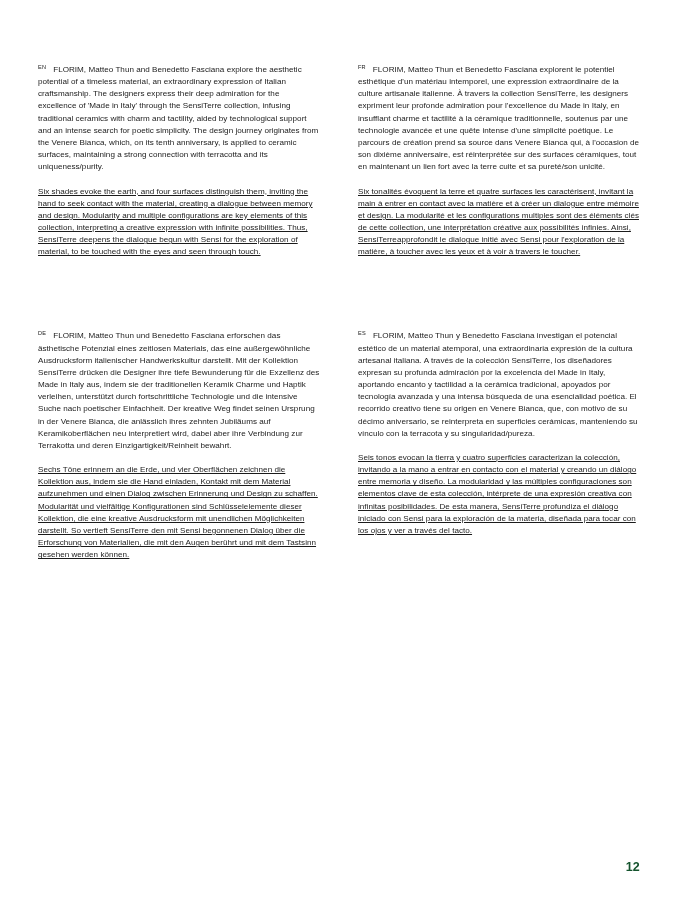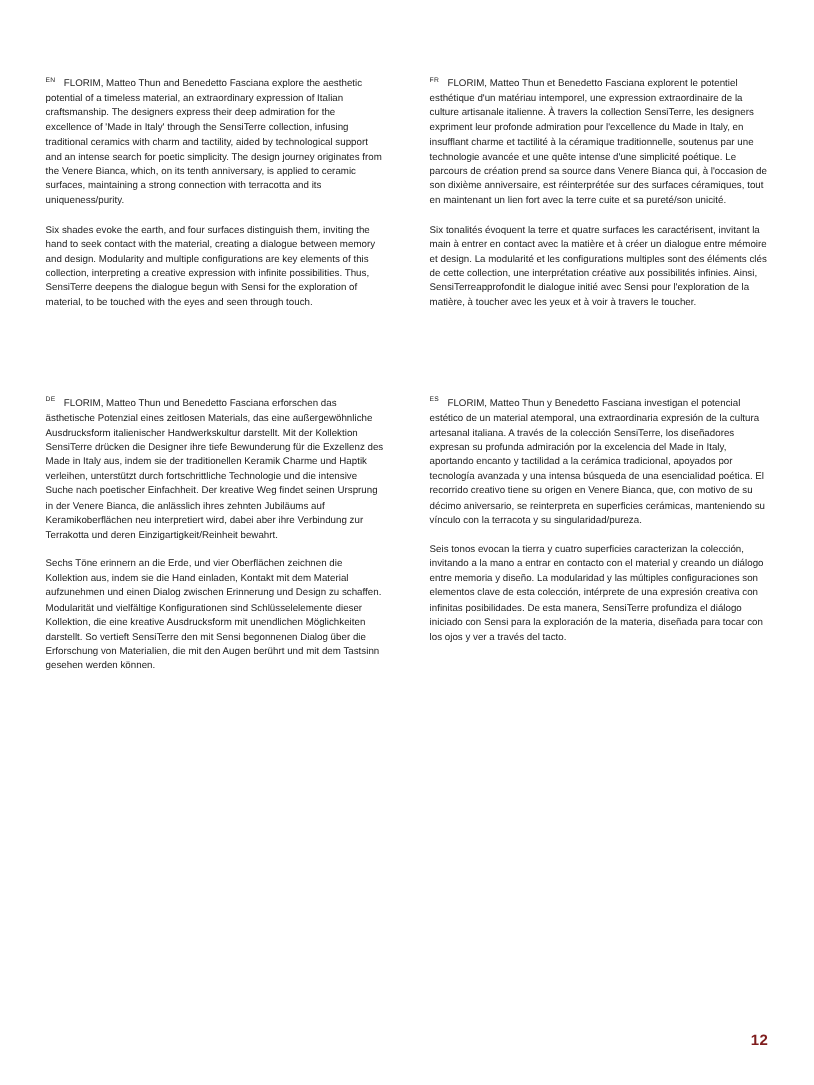--- a/index.html
+++ b/index.html
@@ -53,28 +53,29 @@
     margin: 0;
     font-size: 8.1px;
     line-height: 12.15px;
     letter-spacing: 0.02px;
     color: #1b1b1b;
     text-align: left;
     font-weight: 400;
   }
   p.para-gap {
     margin-top: 12.1px;
+    text-decoration: underline;
   }
   .page-number {
     position: absolute;
     right: 38px;
     bottom: 30px;
     font-size: 12.5px;
     font-weight: 700;
-    color: #7f1d1d;
+    color: #14532d;
     letter-spacing: 0.2px;
   }
 </style>
 </head>
 <body>
 
 <div class="page">
   <div class="grid">
 
     <div class="row first">

